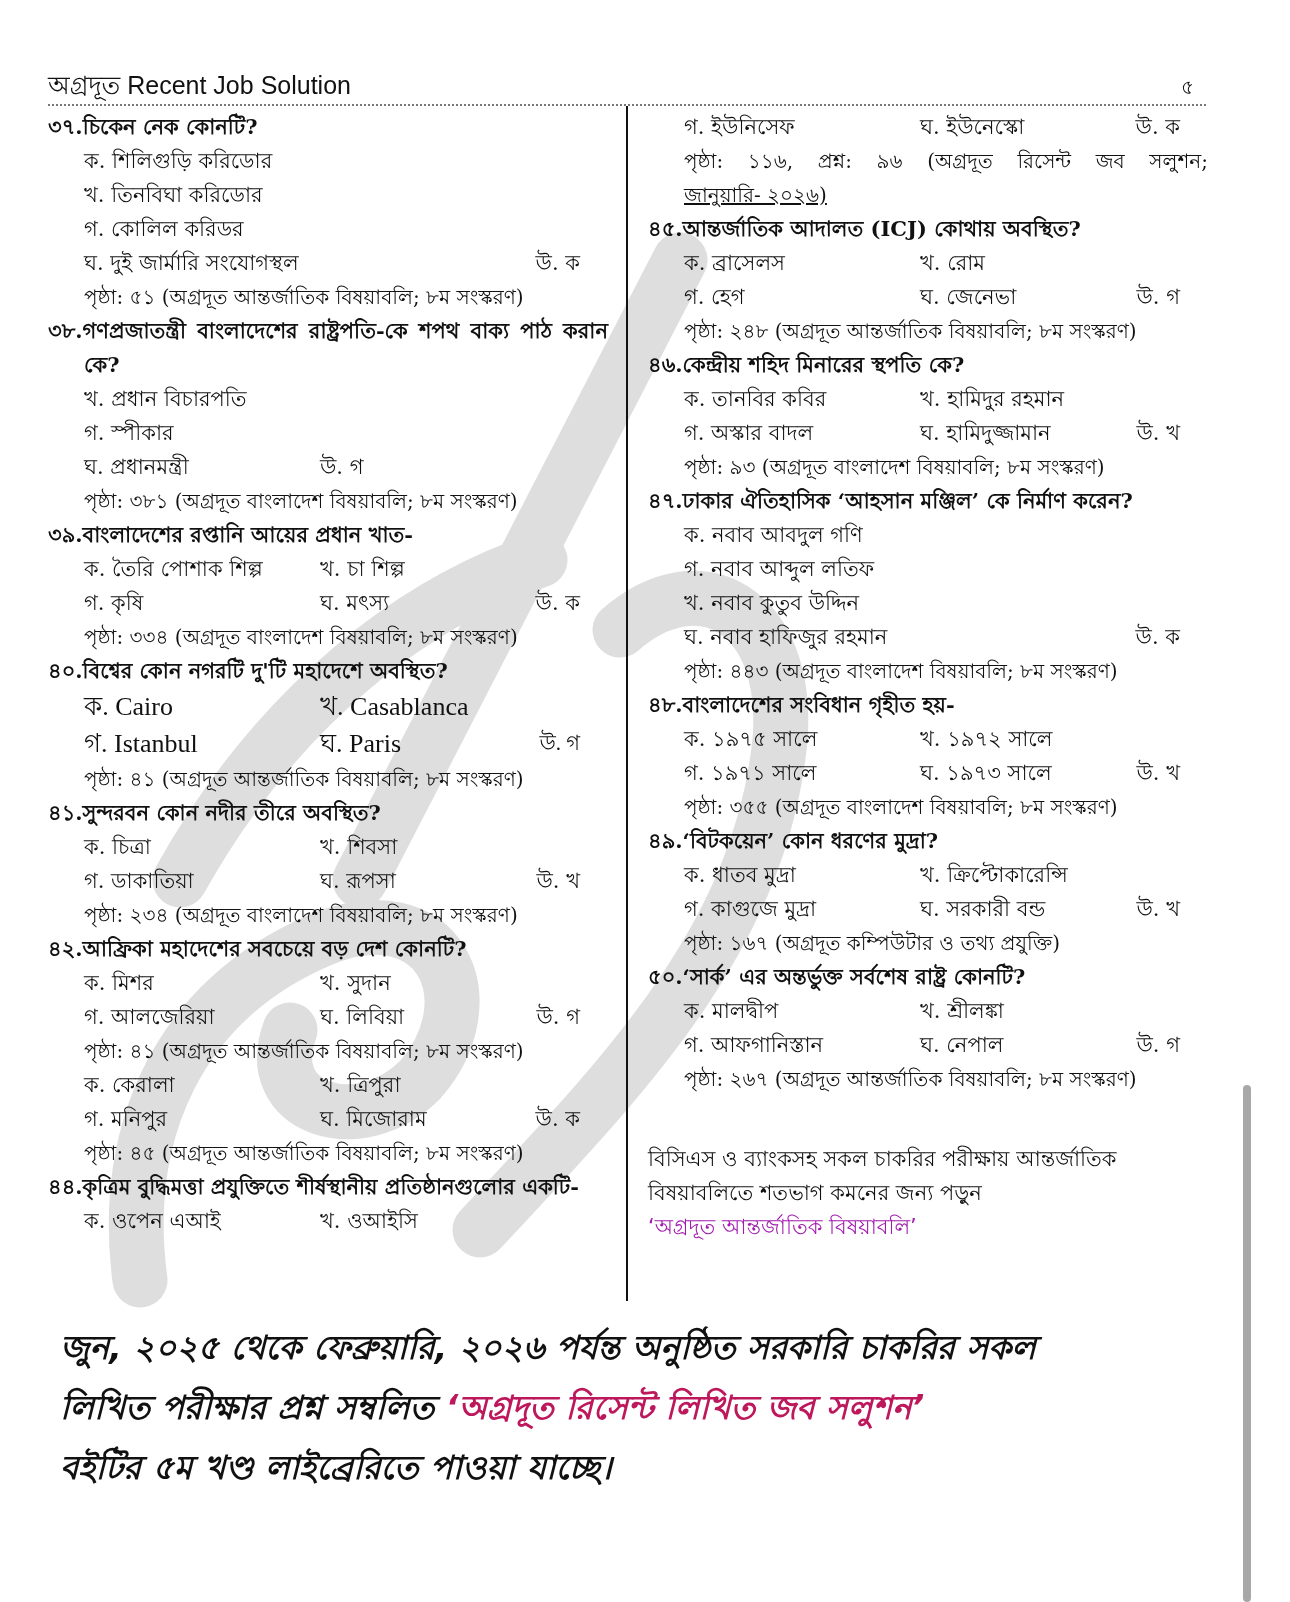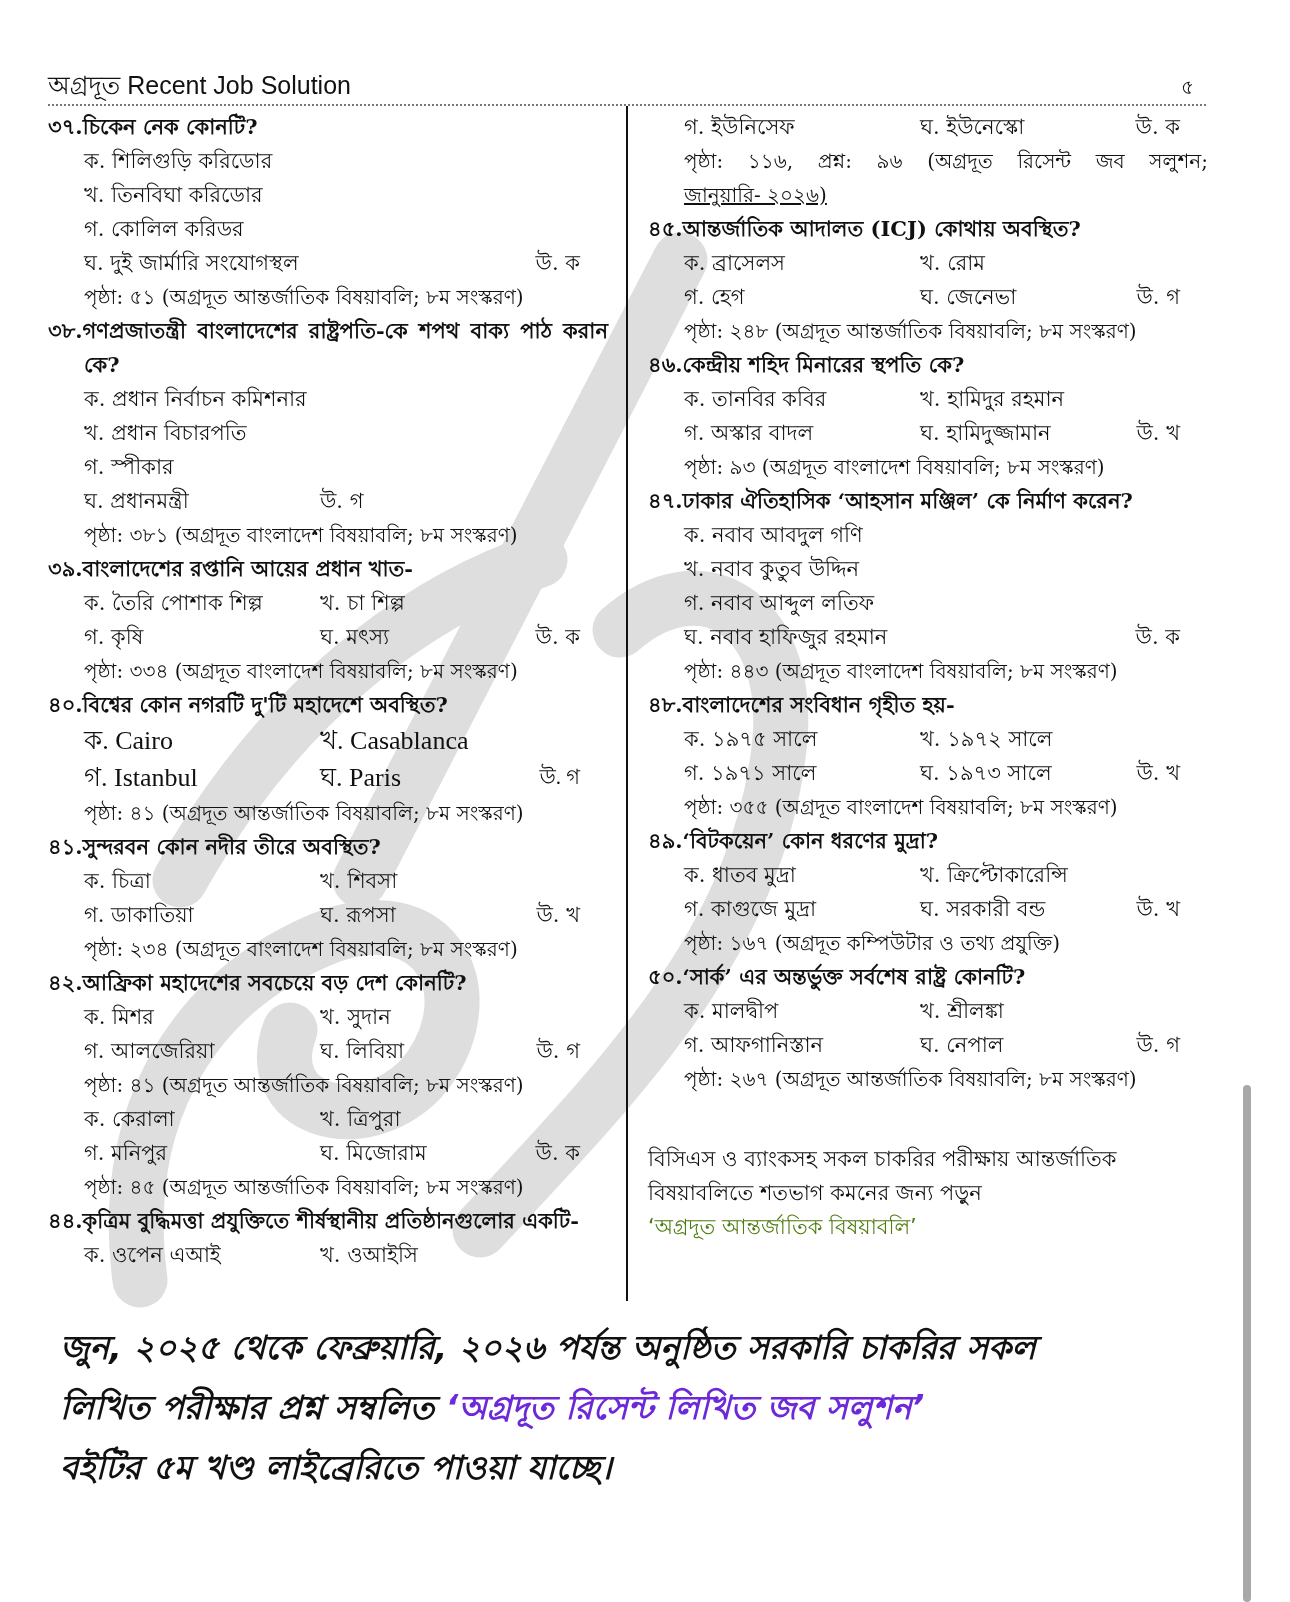--- a/index.html
+++ b/index.html
@@ -29,28 +29,28 @@
   .opt-row .o2 { position: absolute; left: 272px; }
   .opt-row .ans { position: absolute; right: 28px; }
   .opt-row.eng { font-family: "Liberation Serif", serif; font-size: 26px; height: 37px; line-height: 37px; }
   .ref { font-size: 20px; line-height: 34px; padding-left: 36px; text-align: justify; }
   .ref.cont { padding-left: 36px; text-decoration: underline; }
 
   .promo {
     position: absolute; left: 600px; top: 1140px; width: 560px; text-align: left;
     font-family: "DejaVu Sans", sans-serif; font-size: 21px; line-height: 34px;
   }
-  .promo .hl { color: #4d7c0f; }
+  .promo .hl { color: #a21caf; }
 
   .bottom-banner {
     position: absolute; left: 60px; top: 1318px; width: 1170px; 
     font-family: "DejaVu Sans", sans-serif; font-style: italic; font-weight: bold;
     font-size: 33px; line-height: 60px; color: #111;
   }
-  .bottom-banner .red { color: #6d28d9; }
+  .bottom-banner .red { color: #be185d; }
 
   .watermark {
     position: absolute; left: 60px; top: 180px; width: 760px; height: 1180px;
     pointer-events: none; opacity: 0.28;
   }
 
   .scrollbar {
     position: absolute; left: 1243px; top: 1085px; width: 8px; height: 517px;
     background: #a8a8a8; border-radius: 4px;
   }
@@ -92,23 +92,20 @@
         <div class="opt-row">
             <span class="o1">ঘ. দুই জার্মারি সংযোগস্থল</span>
             <span class="ans">উ. ক</span>
           </div>
         <div class="ref">পৃষ্ঠা: ৫১ (অগ্রদূত আন্তর্জাতিক বিষয়াবলি; ৮ম সংস্করণ)</div>
       </div>
 
       <div class="q">
         <div class="q-head wrap2"><span>৩৮.</span><span>গণপ্রজাতন্ত্রী বাংলাদেশের রাষ্ট্রপতি-কে শপথ বাক্য পাঠ করান কে?</span></div>
         <div class="opt-row">
-            <span class="o1">ক. প্রধান নির্বাচন কমিশনার</span>
-          </div>
-        <div class="opt-row">
             <span class="o1">খ. প্রধান বিচারপতি</span>
           </div>
         <div class="opt-row">
             <span class="o1">গ. স্পীকার</span>
           </div>
         <div class="opt-row">
             <span class="o1">ঘ. প্রধানমন্ত্রী</span>
             <span class="ans" style="right:auto;left:272px">উ. গ</span>
           </div>
         <div class="ref">পৃষ্ঠা: ৩৮১ (অগ্রদূত বাংলাদেশ বিষয়াবলি; ৮ম সংস্করণ)</div>
@@ -231,24 +228,24 @@
           </div>
         <div class="ref">পৃষ্ঠা: ৯৩ (অগ্রদূত বাংলাদেশ বিষয়াবলি; ৮ম সংস্করণ)</div>
       </div>
 
       <div class="q">
         <div class="q-head"><span>৪৭.</span><span>ঢাকার ঐতিহাসিক ‘আহসান মঞ্জিল’ কে নির্মাণ করেন?</span></div>
         <div class="opt-row">
             <span class="o1">ক. নবাব আবদুল গণি</span>
           </div>
         <div class="opt-row">
+            <span class="o1">গ. নবাব আব্দুল লতিফ</span>
+          </div>
+        <div class="opt-row">
             <span class="o1">খ. নবাব কুতুব উদ্দিন</span>
-          </div>
-        <div class="opt-row">
-            <span class="o1">গ. নবাব আব্দুল লতিফ</span>
           </div>
         <div class="opt-row">
             <span class="o1">ঘ. নবাব হাফিজুর রহমান</span>
             <span class="ans">উ. ক</span>
           </div>
         <div class="ref">পৃষ্ঠা: ৪৪৩ (অগ্রদূত বাংলাদেশ বিষয়াবলি; ৮ম সংস্করণ)</div>
       </div>
 
       <div class="q">
         <div class="q-head"><span>৪৮.</span><span>বাংলাদেশের সংবিধান গৃহীত হয়-</span></div>

